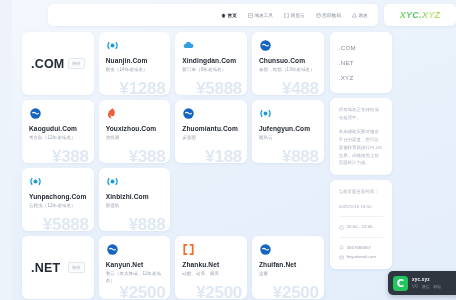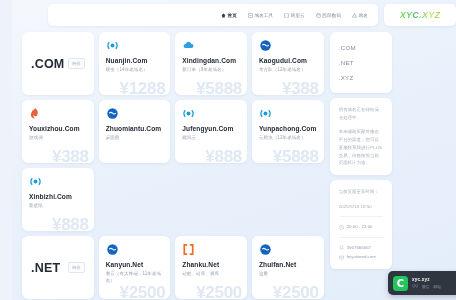--- a/index.html
+++ b/index.html
@@ -256,20 +256,31 @@
           <div class="card-ico">
             <svg viewBox="0 0 20 20">
                 <path d="M5.5 14 a3.2 3.2 0 0 1 .3-6.4 A4.3 4.3 0 0 1 14 7.2 a3.4 3.4 0 0 1 .4 6.8 Z" fill="#2f9fe0"></path>
               </svg>
           </div>
           <div class="dom-name">Xindingdan.Com</div>
           <div class="dom-desc">新订单（9年老域名）</div>
           <div class="price">¥5888</div>
         </div>
 
+        <div class="card">
+          <div class="card-ico">
+            <svg viewBox="0 0 20 20">
+                <circle cx="10" cy="10" r="8" fill="#1565c0"></circle>
+                <path d="M5 9.5 q2.5 -2.5 5 0 q2.5 2.5 5 0" fill="none" stroke="#fff" stroke-width="1.6"></path>
+              </svg>
+          </div>
+          <div class="dom-name">Chunsuo.Com</div>
+          <div class="dom-desc">春锁，纯锁（13年老域名）</div>
+          <div class="price">¥488</div>
+        </div>
 
         <div class="card">
           <div class="card-ico">
             <svg viewBox="0 0 20 20">
                 <circle cx="10" cy="10" r="8" fill="#1565c0"></circle>
                 <path d="M5 9.5 q2.5 -2.5 5 0 q2.5 2.5 5 0" fill="none" stroke="#fff" stroke-width="1.6"></path>
               </svg>
           </div>
           <div class="dom-name">Kaogudui.Com</div>
           <div class="dom-desc">考古队（12年老域名）</div>
@@ -289,20 +300,21 @@
 
         <div class="card">
           <div class="card-ico">
             <svg viewBox="0 0 20 20">
                 <circle cx="10" cy="10" r="8" fill="#1565c0"></circle>
                 <path d="M5 9.5 q2.5 -2.5 5 0 q2.5 2.5 5 0" fill="none" stroke="#fff" stroke-width="1.6"></path>
               </svg>
           </div>
           <div class="dom-name">Zhuomiantu.Com</div>
           <div class="dom-desc">桌面图</div>
+          <div class="price">¥188</div>
         </div>
 
         <div class="card">
           <div class="card-ico">
             <svg viewBox="0 0 20 20">
                 <circle cx="10" cy="10" r="3" fill="#1a9ad7"></circle>
                 <path d="M5 5 a7 7 0 0 0 0 10 M15 5 a7 7 0 0 1 0 10" fill="none" stroke="#1a9ad7" stroke-width="2"></path>
               </svg>
           </div>
           <div class="dom-name">Jufengyun.Com</div>

